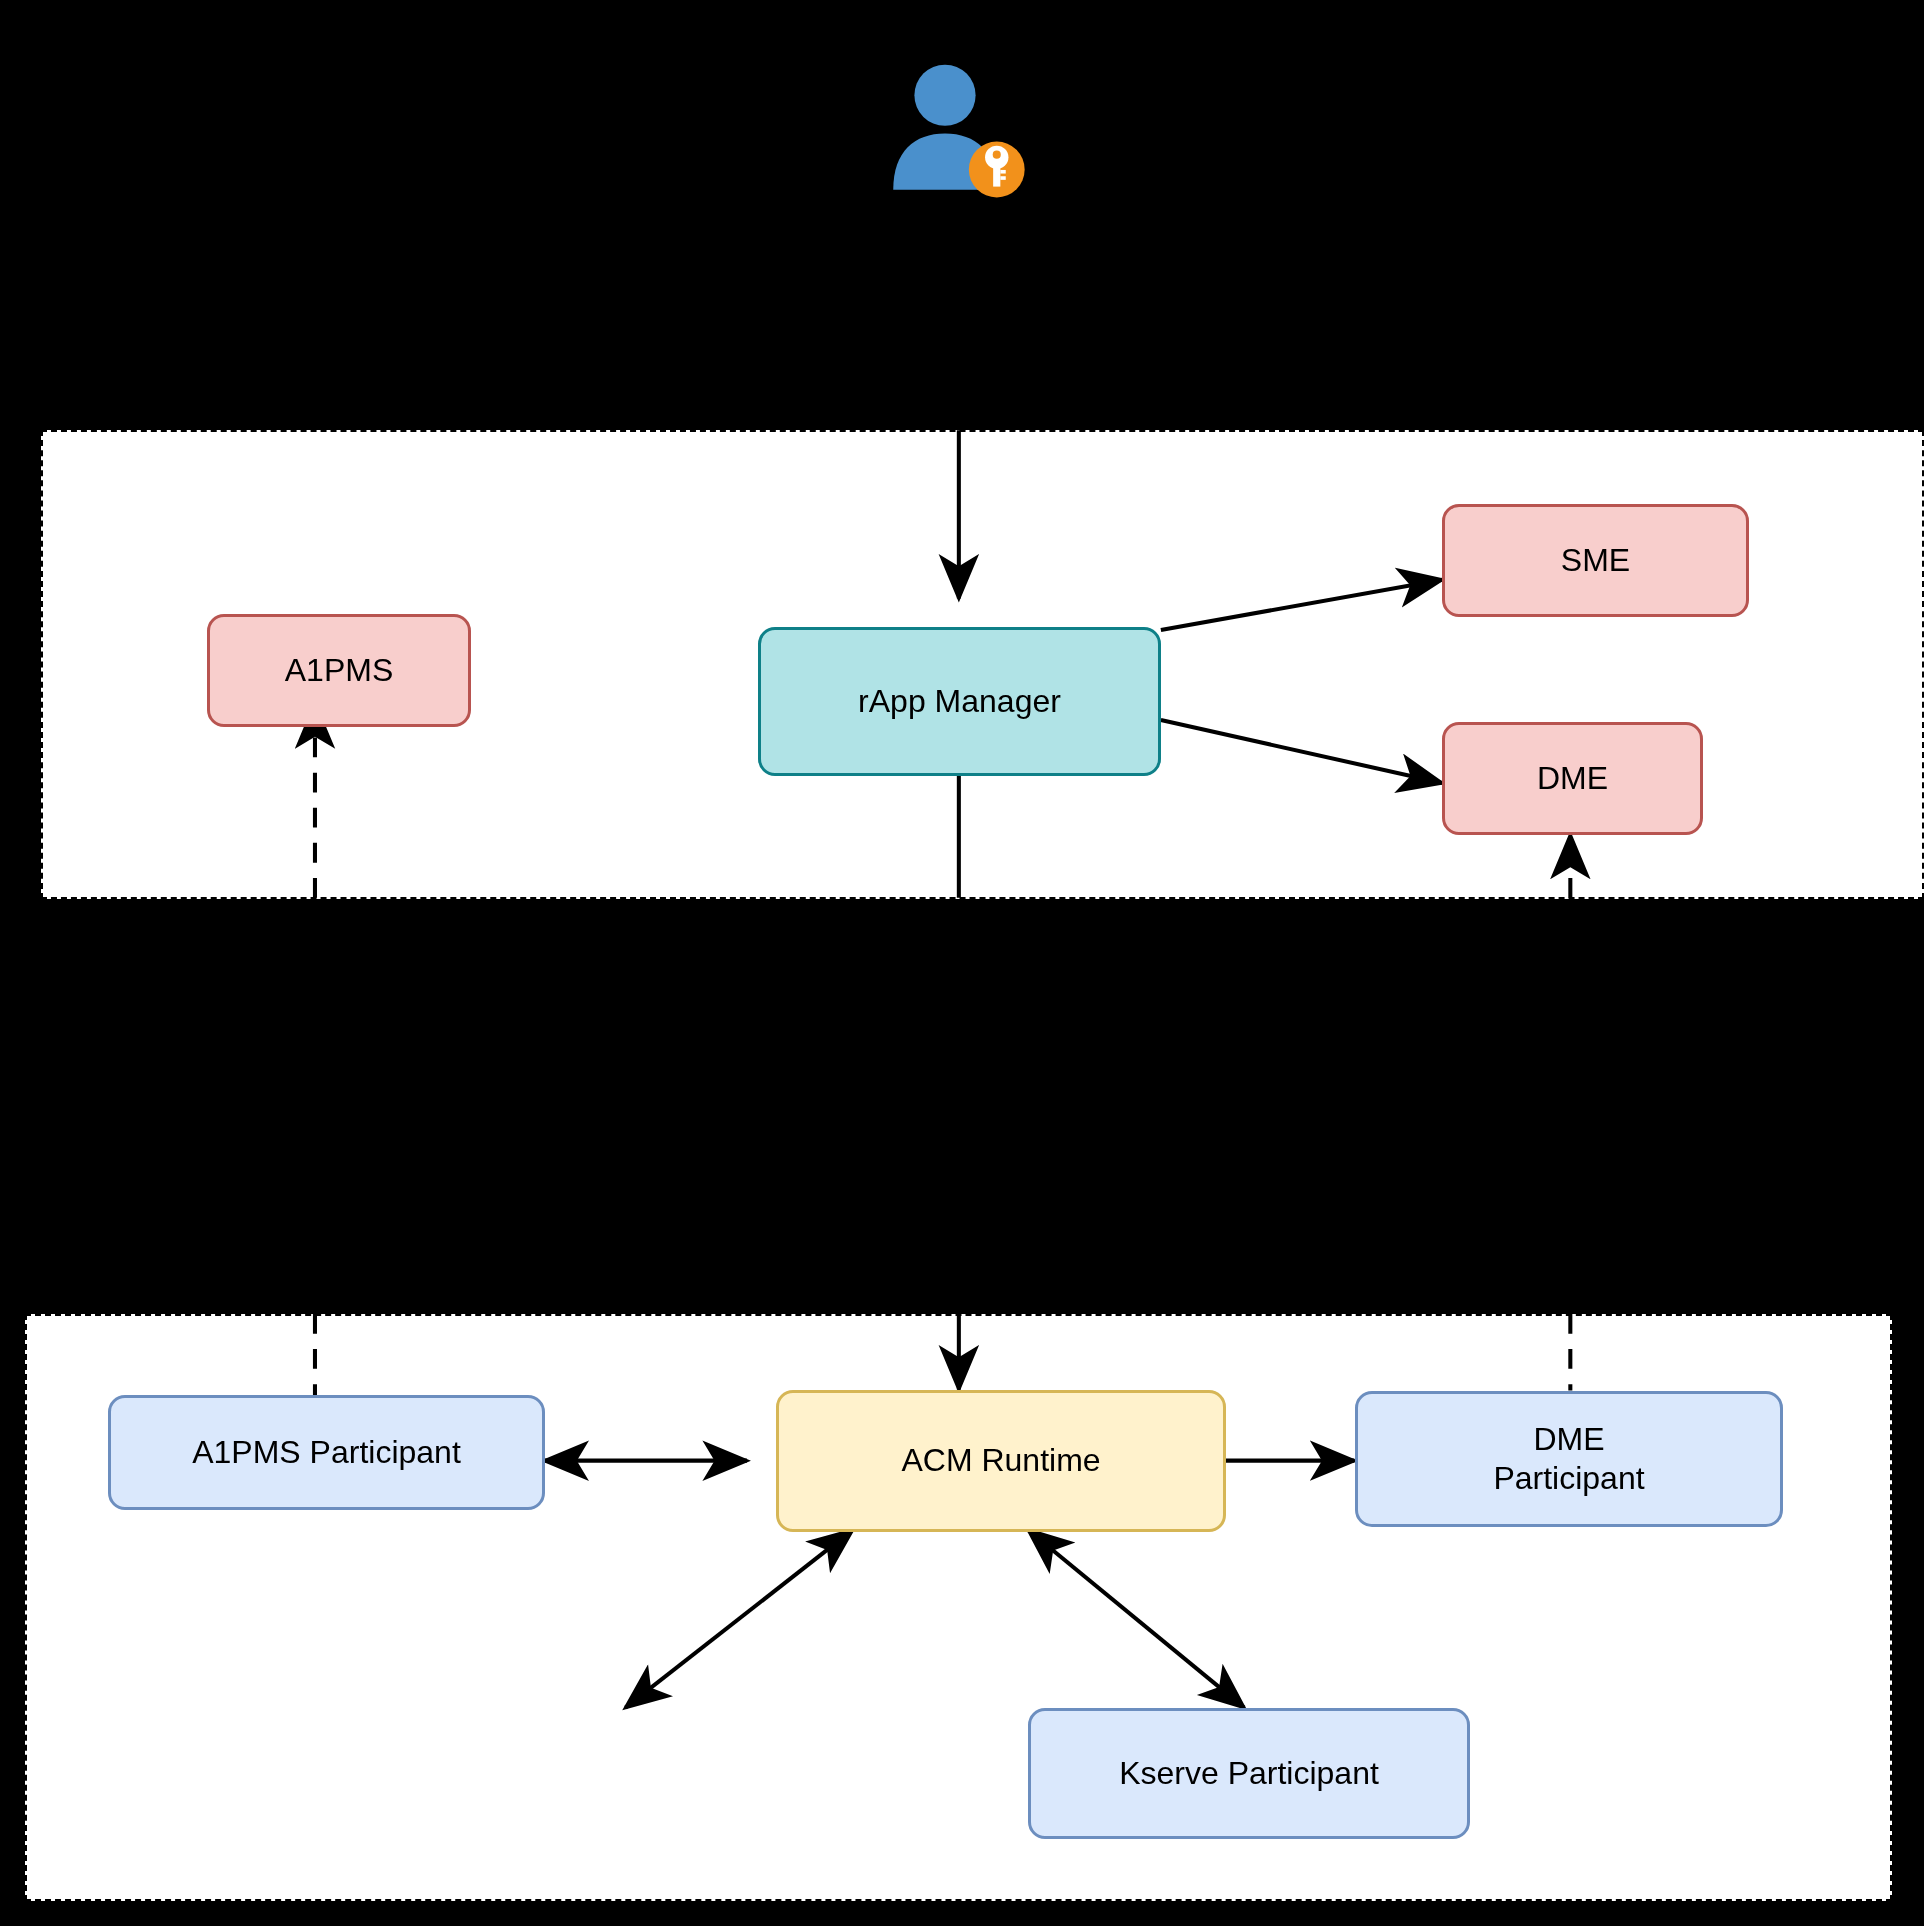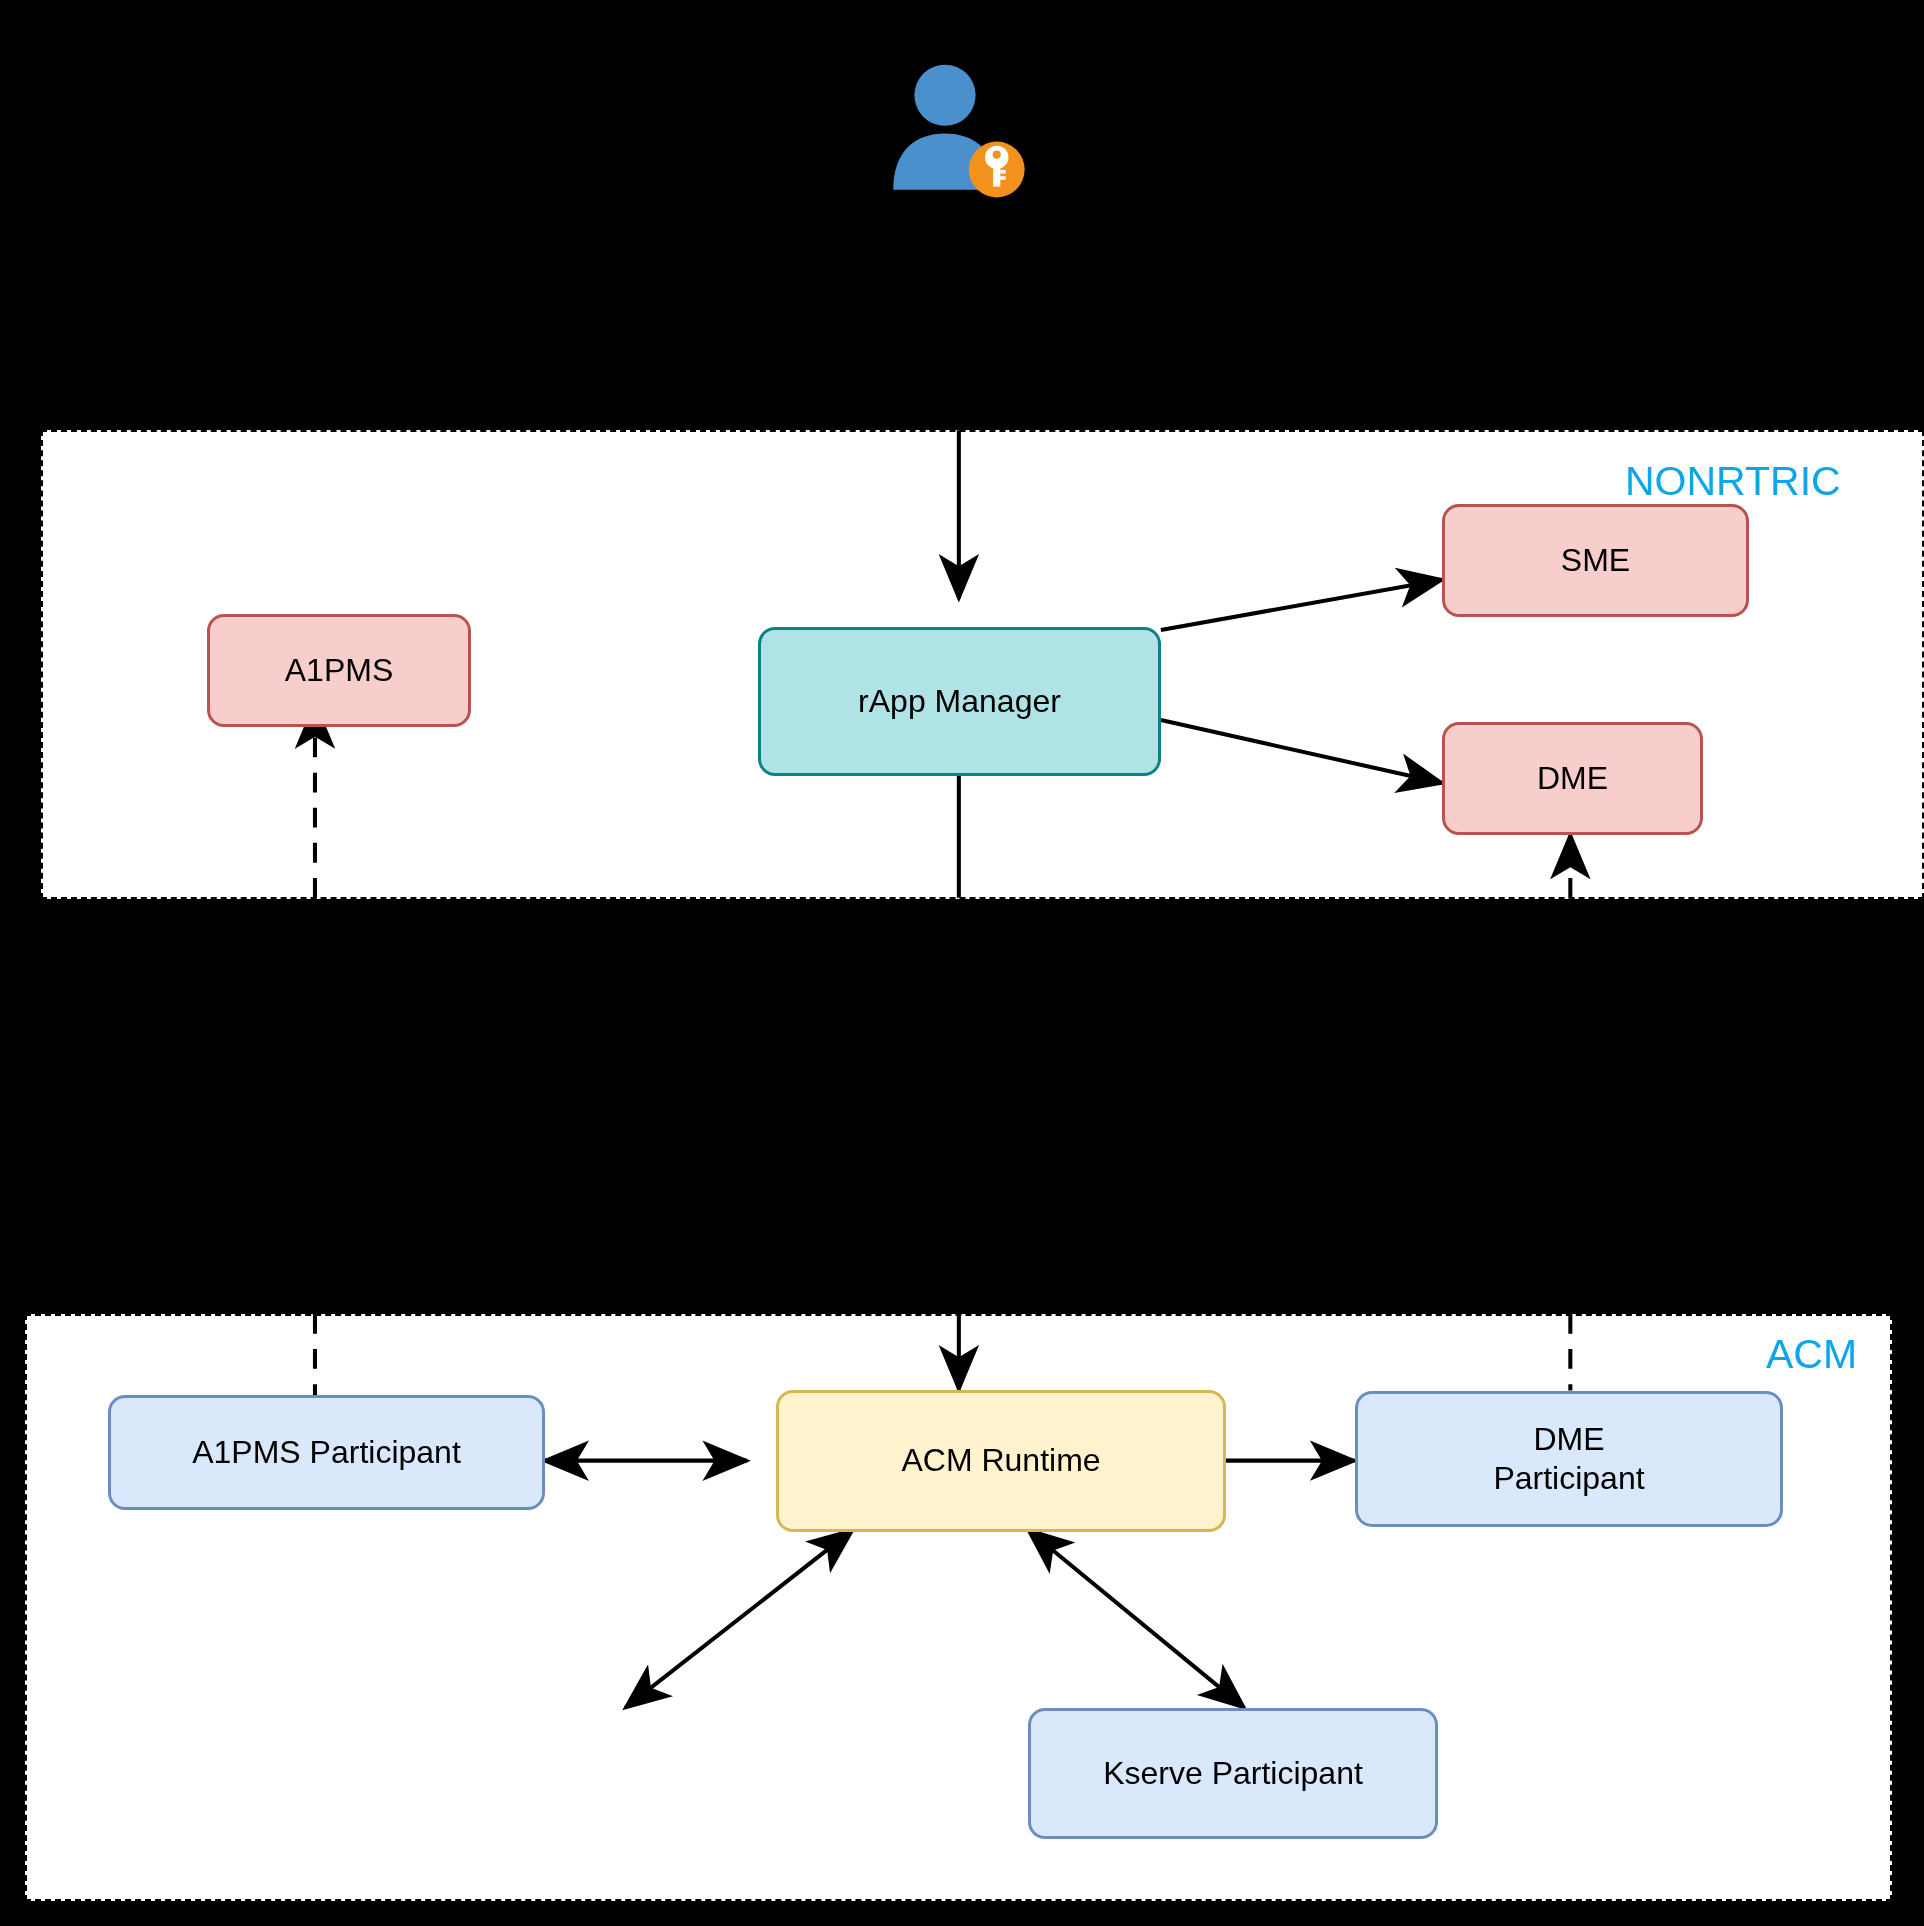--- a/index.html
+++ b/index.html
@@ -19,21 +19,21 @@
 
   
   .group {
     position: absolute;
     background: #ffffff;
     border: 2.7px dashed #000000;
     box-sizing: border-box;
   }
   .group-label {
     position: absolute;
-    color: #0ea5e9;
+    color: #ffffff;
     font-family: "Liberation Sans", sans-serif;
     font-size: 41px;
     line-height: 1;
     white-space: nowrap;
     letter-spacing: 0px;
   }
 
   
   .node {
     position: absolute;
@@ -144,16 +144,16 @@
   <div class="node red" style="left:1442px; top:722px; width:261px; height:113px;">DME</div>
 
   <div class="node yellow" style="left:776px; top:1390px; width:450px; height:142px;">ACM Runtime</div>
 
   <div class="node blue" style="left:108px; top:1395px; width:437px; height:115px;">A1PMS Participant</div>
 
   <div class="node blue" style="left:1355px; top:1391px; width:428px; height:136px;">DME
 Participant</div>
 
 
-  <div class="node blue" style="left:1028px; top:1708px; width:410px; height:131px;">Kserve Participant</div>
+  <div class="node blue" style="left:1028px; top:1708px; width:442px; height:131px;">Kserve Participant</div>
 
 </div>
 
 
 </body></html>

